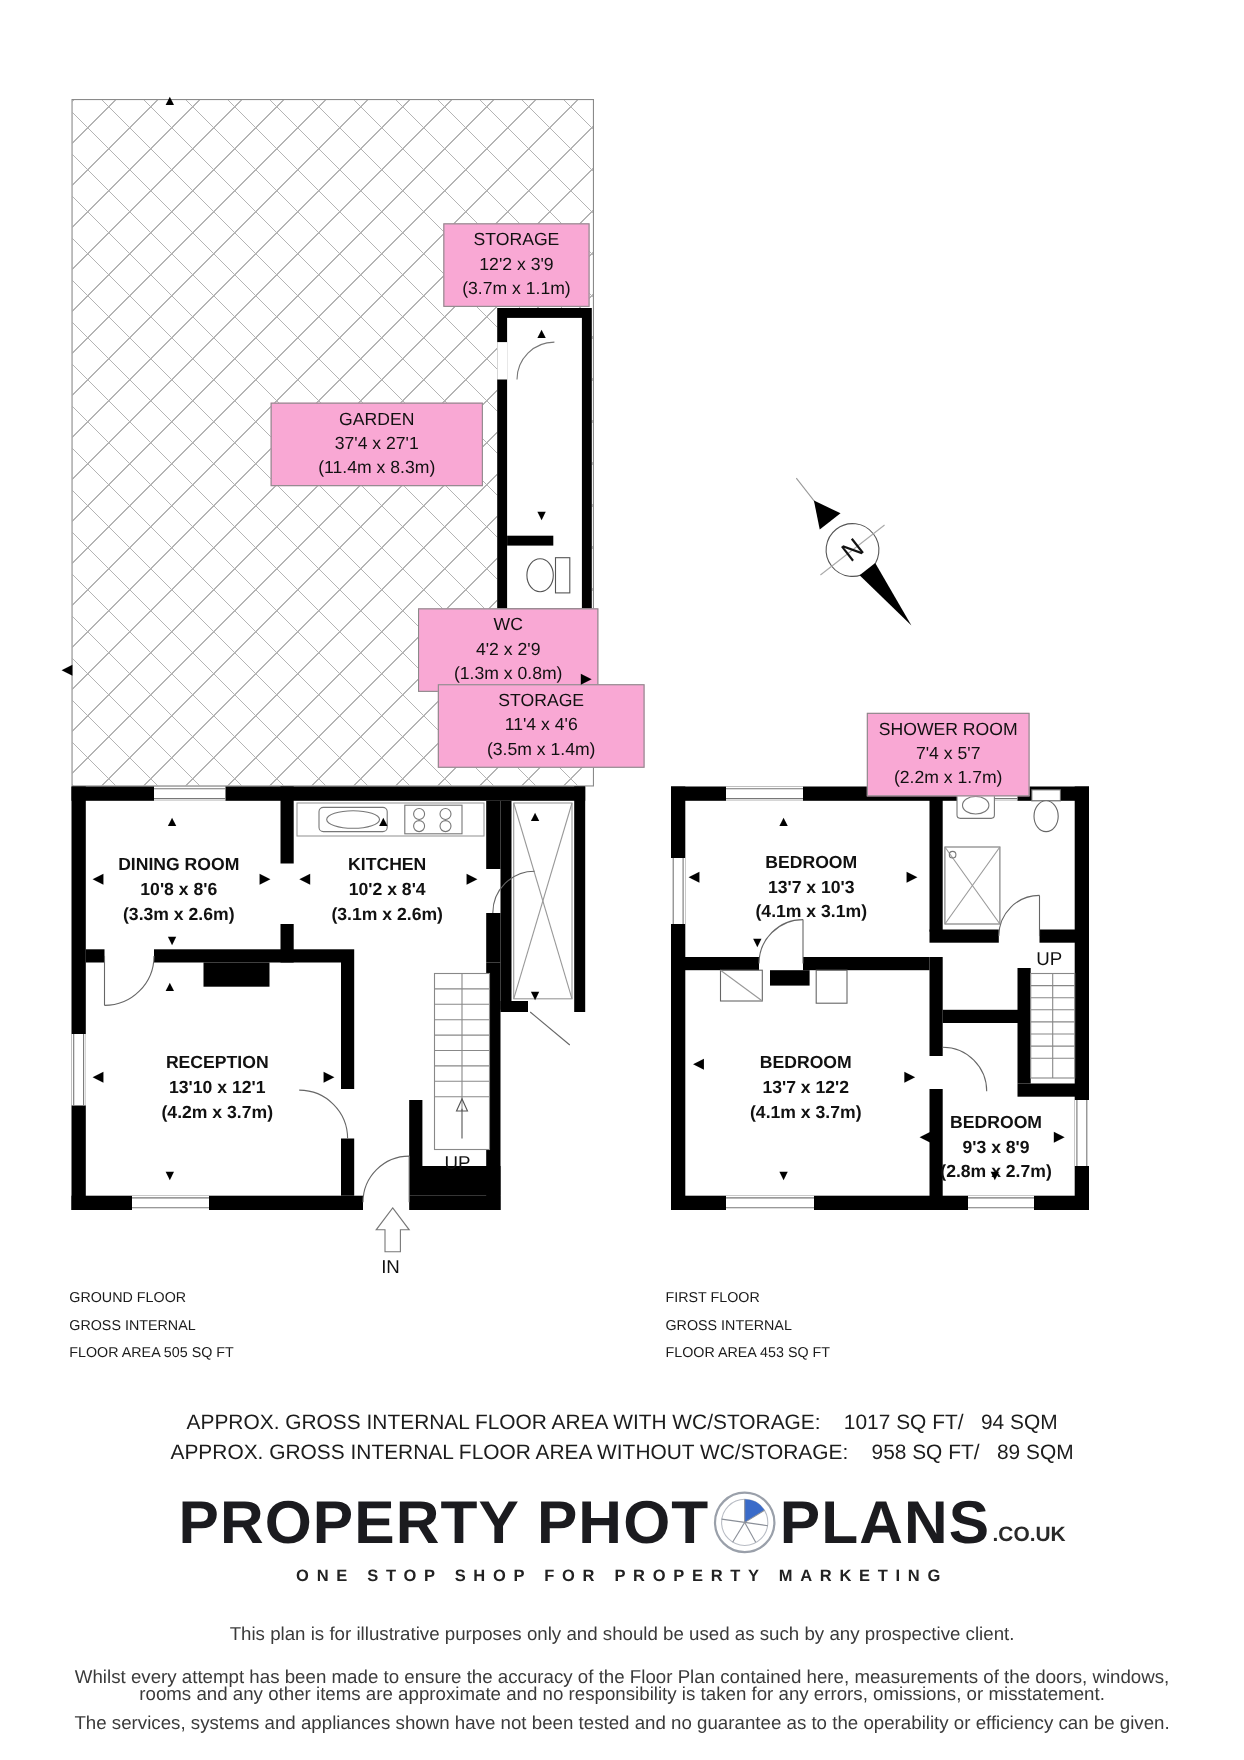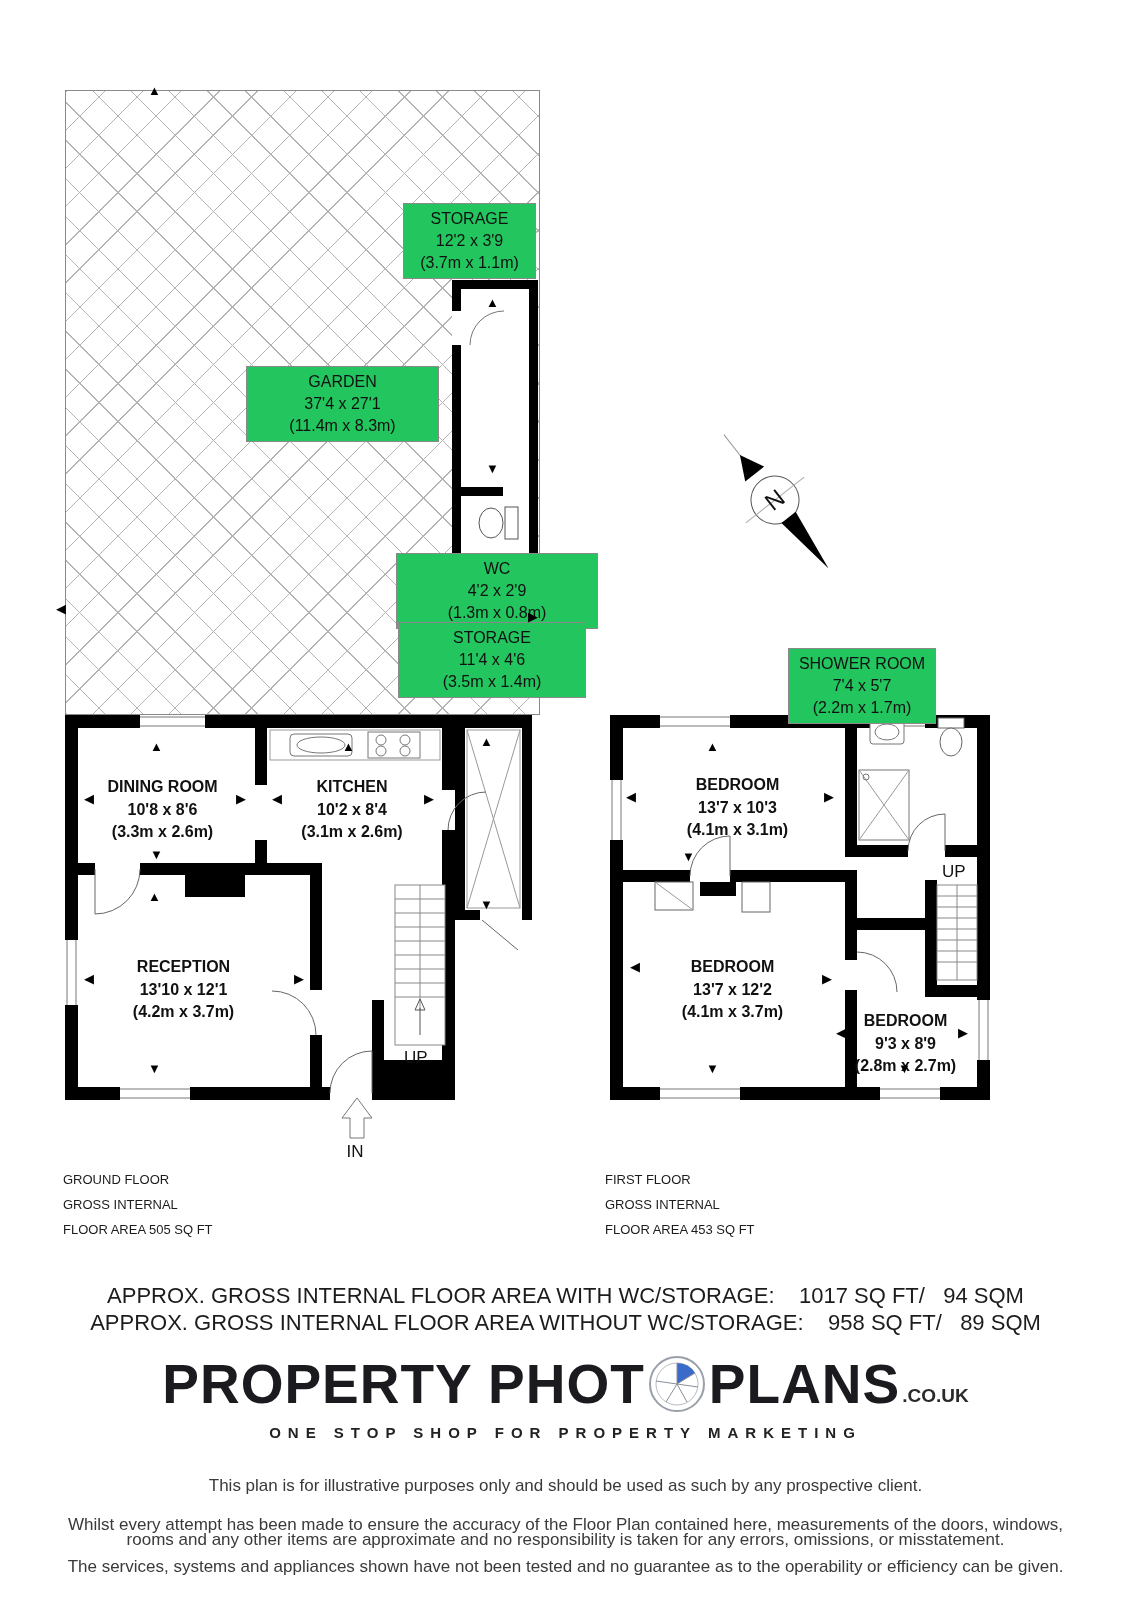--- a/index.html
+++ b/index.html
@@ -3,28 +3,28 @@
 <meta charset="utf-8">
 <style>
   html,body{margin:0;padding:0;background:#fff;}
   .page{position:relative;width:1131px;height:1600px;background:#fff;overflow:hidden;
         font-family:"Liberation Sans",sans-serif;color:#111;}
   .hatch{position:absolute;left:65px;top:90px;width:475px;height:625px;
          background:
            repeating-linear-gradient(45deg,#b4b4b4 0 1px,transparent 1px 27px),
            repeating-linear-gradient(135deg,#b4b4b4 0 1px,transparent 1px 27px);
          border:1px solid #8a8a8a;box-sizing:border-box;}
-  .lbox{position:absolute;background:#22c55e;border:1px solid #8a8a8a;text-align:center;
+  .lbox{position:absolute;background:#f9a8d4;border:1px solid #8a8a8a;text-align:center;
         font-size:16px;line-height:22px;padding:4px 6px;box-sizing:border-box;}
   .rlabel{position:absolute;text-align:center;font-size:16px;line-height:22.5px;font-weight:bold;}
   .plan-svg{position:absolute;}
   .arr{position:absolute;font-size:13px;line-height:13px;color:#000;}
   .small-label{position:absolute;font-size:17px;color:#111;}
   .caption{position:absolute;font-size:13px;line-height:25px;color:#1c1c1c;}
-  .summary{position:absolute;left:0;width:1131px;text-align:center;font-size:22px;
+  .summary{position:absolute;left:0;width:1131px;text-align:center;font-size:19px;
            color:#1c1c1c;white-space:pre;}
   .logo-row{position:absolute;left:0;top:1352px;width:1131px;display:flex;
             justify-content:center;align-items:center;}
   .logo-part{font-size:55px;font-weight:800;letter-spacing:1px;color:#1b1b1f;}
   .logo-suffix{font-size:19px;font-weight:700;color:#2a2a2a;align-self:flex-end;
                margin-bottom:9px;margin-left:2px;}
   .tagline{position:absolute;left:0;top:1424px;width:1131px;text-align:center;
            font-size:15px;letter-spacing:7px;color:#222;font-weight:bold;}
   .disc{position:absolute;left:0;width:1131px;text-align:center;font-size:17px;
         line-height:26.5px;color:#3a3a3a;}
@@ -197,21 +197,21 @@
   <div class="lbox" style="left:403px;top:203px;width:133px;">
     <div>STORAGE</div>
     <div>12'2 x 3'9</div>
     <div>(3.7m x 1.1m)</div>
   </div>
   <div class="lbox" style="left:246px;top:366px;width:193px;">
     <div>GARDEN</div>
     <div>37'4 x 27'1</div>
     <div>(11.4m x 8.3m)</div>
   </div>
-  <div class="lbox" style="left:396px;top:553px;width:202px;">
+  <div class="lbox" style="left:380px;top:553px;width:164px;">
     <div>WC</div>
     <div>4'2 x 2'9</div>
     <div>(1.3m x 0.8m)</div>
   </div>
   <div class="lbox" style="left:398px;top:622px;width:188px;">
     <div>STORAGE</div>
     <div>11'4 x 4'6</div>
     <div>(3.5m x 1.4m)</div>
   </div>
   <div class="lbox" style="left:788px;top:648px;width:148px;">
@@ -223,21 +223,21 @@
   <div class="rlabel" style="left:80px;top:776px;width:165px;">
     <div>DINING ROOM</div>
     <div>10'8 x 8'6</div>
     <div>(3.3m x 2.6m)</div>
   </div>
   <div class="rlabel" style="left:267px;top:776px;width:170px;">
     <div>KITCHEN</div>
     <div>10'2 x 8'4</div>
     <div>(3.1m x 2.6m)</div>
   </div>
-  <div class="rlabel" style="left:81px;top:956px;width:205px;">
+  <div class="rlabel" style="left:95px;top:956px;width:205px;">
     <div>RECEPTION</div>
     <div>13'10 x 12'1</div>
     <div>(4.2m x 3.7m)</div>
   </div>
   <div class="rlabel" style="left:630px;top:774px;width:215px;">
     <div>BEDROOM</div>
     <div>13'7 x 10'3</div>
     <div>(4.1m x 3.1m)</div>
   </div>
   <div class="rlabel" style="left:625px;top:956px;width:215px;">

